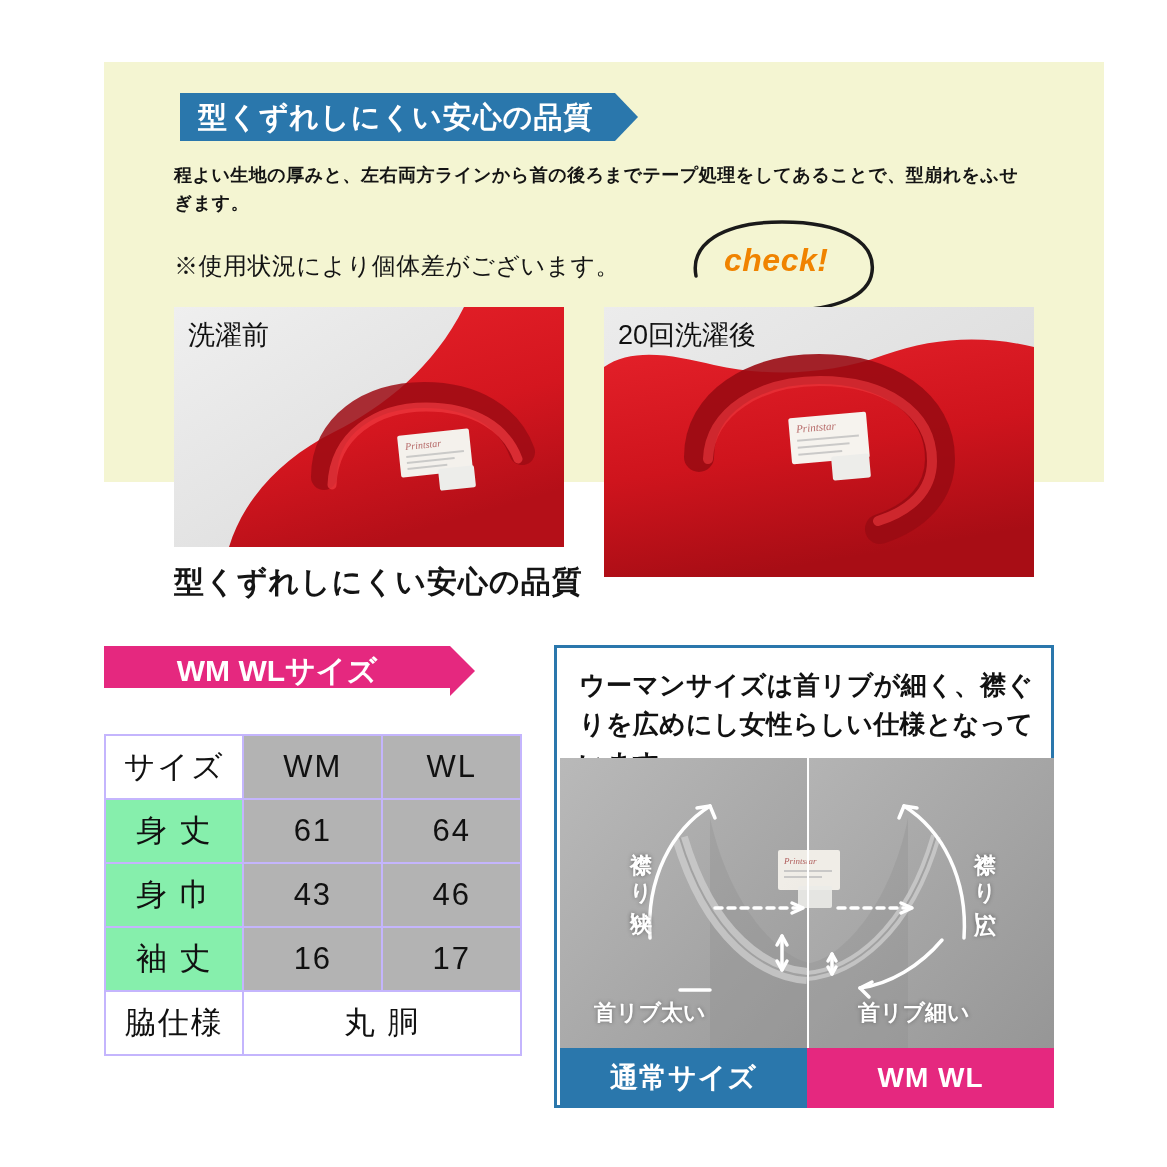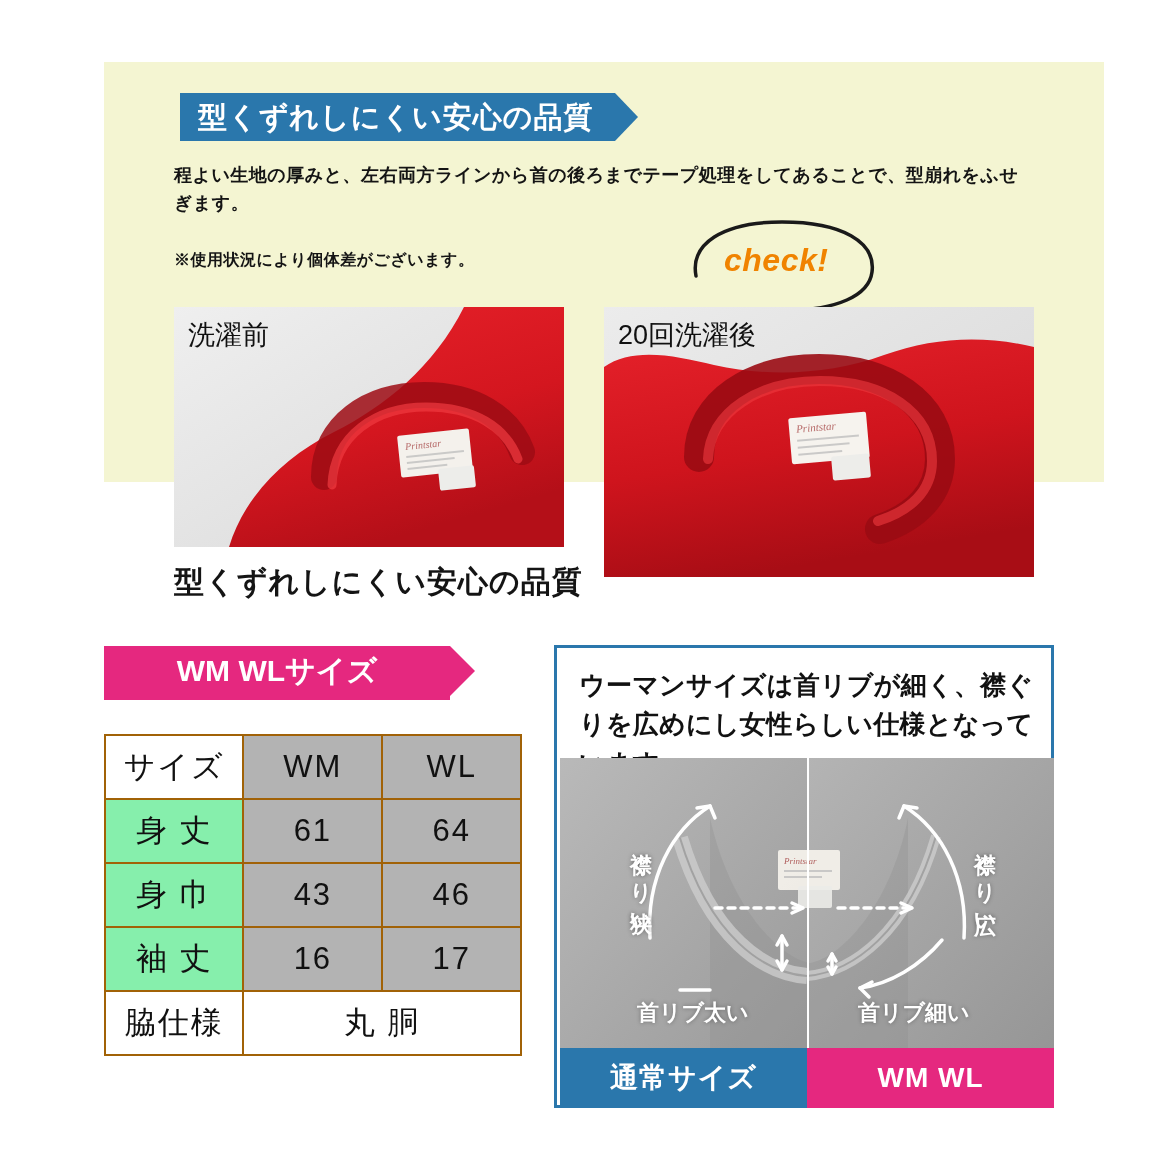--- a/index.html
+++ b/index.html
@@ -59,22 +59,22 @@
     font-size: 18px;
     font-weight: bold;
     line-height: 1.55;
     letter-spacing: 0.5px;
     color: #141414;
   }
   .quality-note {
     position: absolute;
     left: 70px;
     top: 188px;
-    font-size: 16px;
-    font-weight: bold;
+    font-size: 24px;
+    font-weight: normal;
     letter-spacing: 0.5px;
     color: #141414;
   }
 
   
   .check-bubble {
     position: absolute;
     left: 572px;
     top: 152px;
     width: 220px;
@@ -125,21 +125,21 @@
     font-weight: bold;
     letter-spacing: 1px;
     color: #141414;
   }
 
   
   .pink-ribbon {
     position: absolute;
     left: 104px;
     top: 646px;
-    height: 54px;
+    height: 42px;
     min-width: 346px;
     background: #e5287f;
     color: #ffffff;
     font-size: 30px;
     font-weight: bold;
     line-height: 50px;
     text-align: center;
     box-sizing: border-box;
     padding: 0 21px;
     white-space: nowrap;
@@ -156,21 +156,21 @@
 
   
   .size-table {
     position: absolute;
     left: 104px;
     top: 734px;
     border-collapse: collapse;
     width: 418px;
   }
   .size-table td {
-    border: 2px solid #a16207;
+    border: 2px solid #c4b5fd;
     height: 60px;
     text-align: center;
     font-size: 31px;
     font-weight: normal;
     color: #111111;
     letter-spacing: 2px;
   }
   .size-table td.head {
     background: #b3b3b3;
   }
@@ -429,21 +429,21 @@
         <path d="M272,196 L272,216"></path>
         <path d="M272,196 l-4,7 M272,196 l4,7 M272,216 l-4,-7 M272,216 l4,-7"></path>
         <path d="M300,230 C330,226 360,208 382,182" stroke-dasharray="0"></path>
         <path d="M300,230 l12,-6 M300,230 l9,9"></path>
         <path d="M150,232 L120,232"></path>
       </g>
     </svg>
     <div class="divider-v"></div>
     <div class="vlabel" style="left:66px; top:78px;">襟ぐり狭い</div>
     <div class="vlabel" style="left:410px; top:78px;">襟ぐり広い</div>
-    <div class="hlabel" style="left:34px; top:240px;margin-left:43px;">首リブ太い</div>
+    <div class="hlabel" style="left:34px; top:240px;">首リブ太い</div>
     <div class="hlabel" style="left:298px; top:240px;">首リブ細い</div>
   </div>
 
   <div class="bottom-bar">
     <div class="bar-blue">通常サイズ</div>
     <div class="bar-pink">WM WL</div>
   </div>
 </div>
 
 </body></html>

